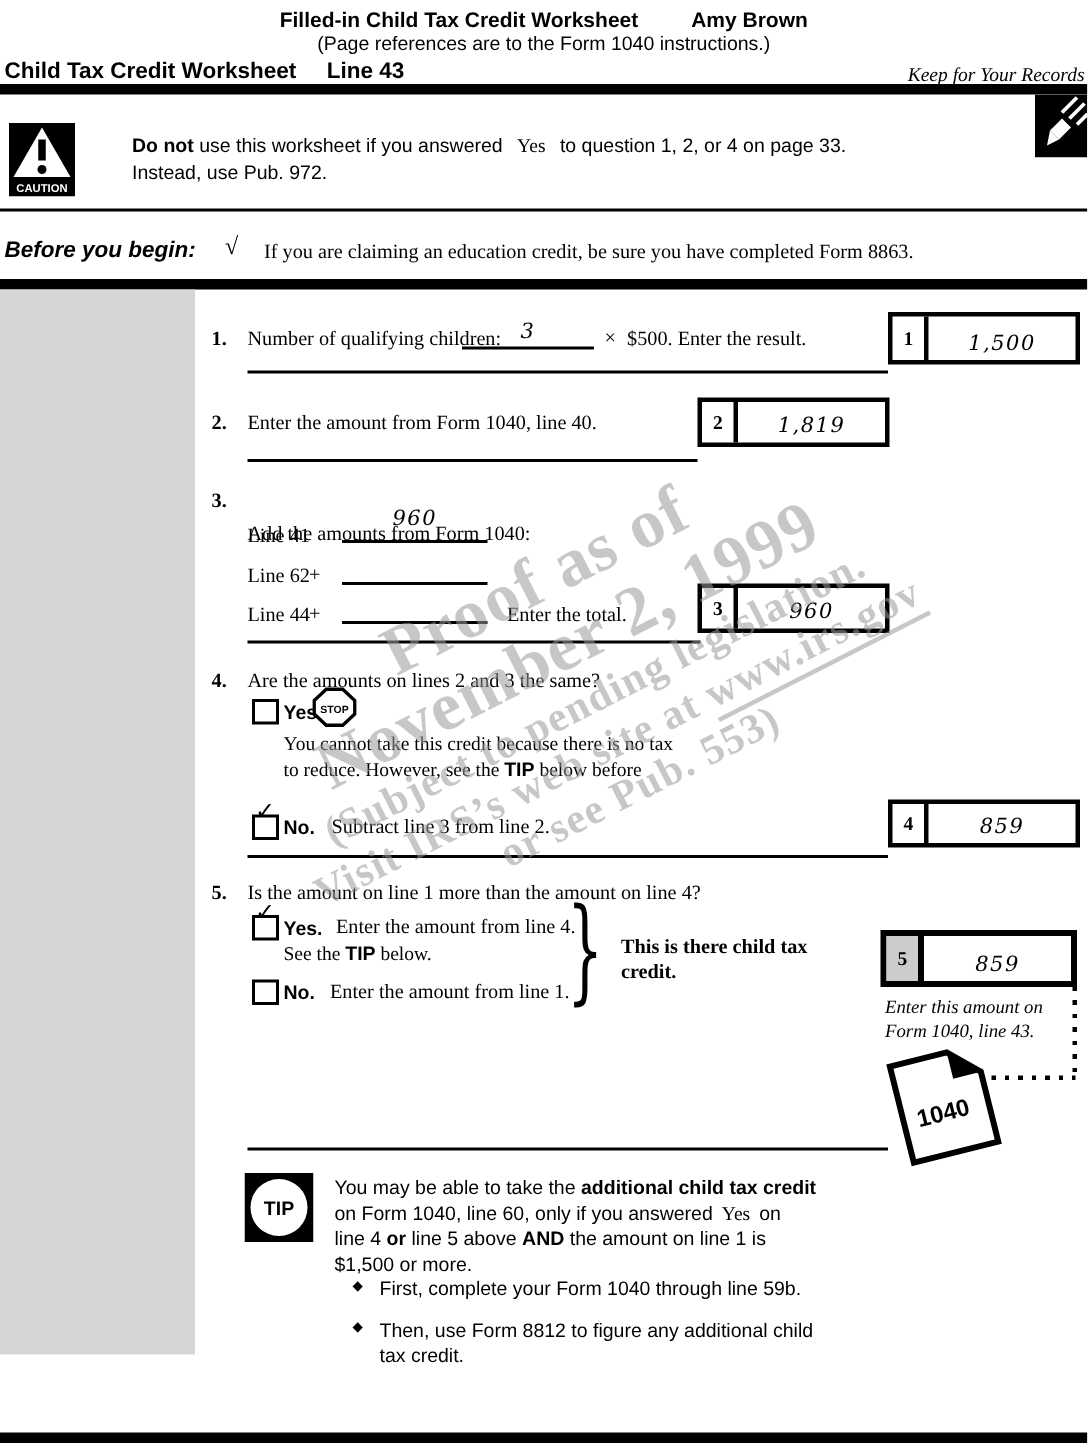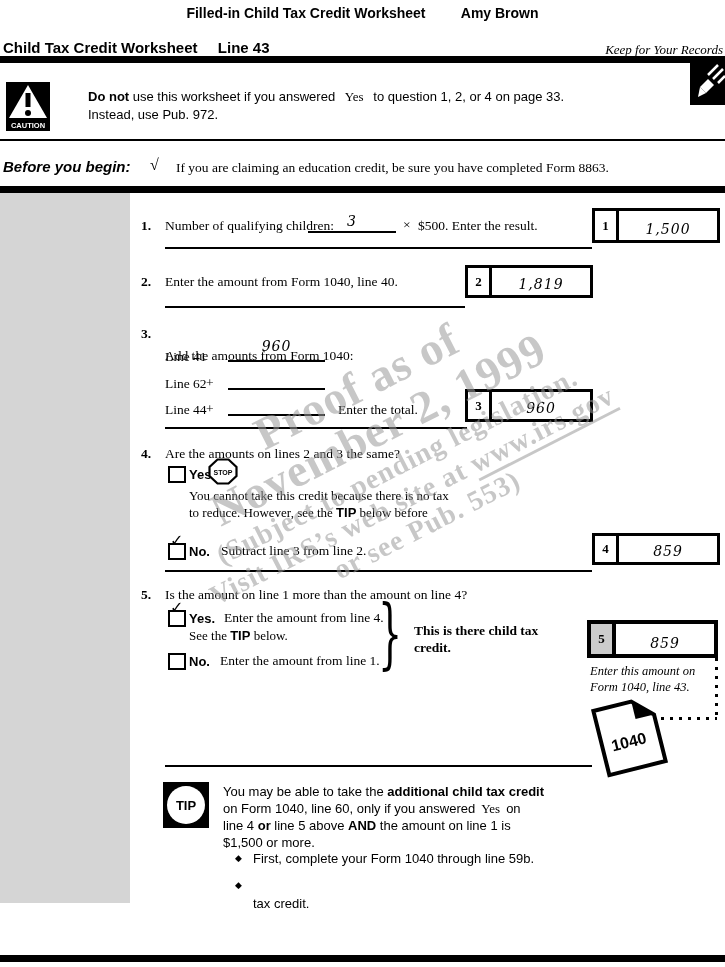--- a/index.html
+++ b/index.html
@@ -44,20 +44,21 @@
 </head>
 <body>
 
 <div class="page">
 
   <div class="abs sans b" style="left:0;top:5px;width:725px;text-align:center;font-size:14px;">
     <span>Filled-in Child Tax Credit Worksheet</span>
     <span style="display:inline-block;width:28px;"></span>
     <span>Amy Brown</span>
   </div>
+  <div class="abs sans" style="left:0;top:21px;width:725px;text-align:center;font-size:13px;">(Page references are to the Form 1040 instructions.)</div>
   <div class="abs sans b" style="left:3px;top:39px;font-size:15px;">
     <span>Child Tax Credit Worksheet</span>
     <span style="display:inline-block;width:12px;"></span>
     <span>Line 43</span>
   </div>
   <div class="abs serif i" style="right:2px;top:42px;font-size:13px;">Keep for Your Records</div>
 
   <div class="bar" style="top:56px;height:7px;"></div>
 
   <div class="abs" style="left:6px;top:82px;">
@@ -222,21 +223,21 @@
     <div class="abs sans t13" style="left:223px;top:783px;line-height:17px;">
       <span>You may be able to take the </span><span class="b">additional child tax credit</span><br>
       <span>on Form 1040, line 60, only if you answered</span><span class="gapx serif">Yes</span><span>on</span><br>
       <span>line 4 </span><span class="b">or</span><span> line 5 above </span><span class="b">AND</span><span> the amount on line 1 is</span><br>
       <span>$1,500 or more.</span>
     </div>
     <div class="abs" style="left:235px;top:853px;font-size:9px;font-family:'DejaVu Sans',sans-serif;">◆</div>
     <div class="abs sans t13" style="left:253px;top:851px;">First, complete your Form 1040 through line 59b.</div>
     <div class="abs" style="left:235px;top:880px;font-size:9px;font-family:'DejaVu Sans',sans-serif;">◆</div>
     <div class="abs sans t13" style="left:253px;top:878px;line-height:17px;">
-      <br>
+      <span>Then, use Form 8812 to figure any additional child</span><br>
       <span>tax credit.</span>
     </div>
   </div>
 
   <div class="wm">
     <div class="big">Proof as of</div>
     <div class="big">November 2, 1999</div>
     <div class="small">(Subject to pending legislation.</div>
     <div class="small">
       <span>Visit IRS’s web site at </span><span class="ul">www.irs.gov</span>

